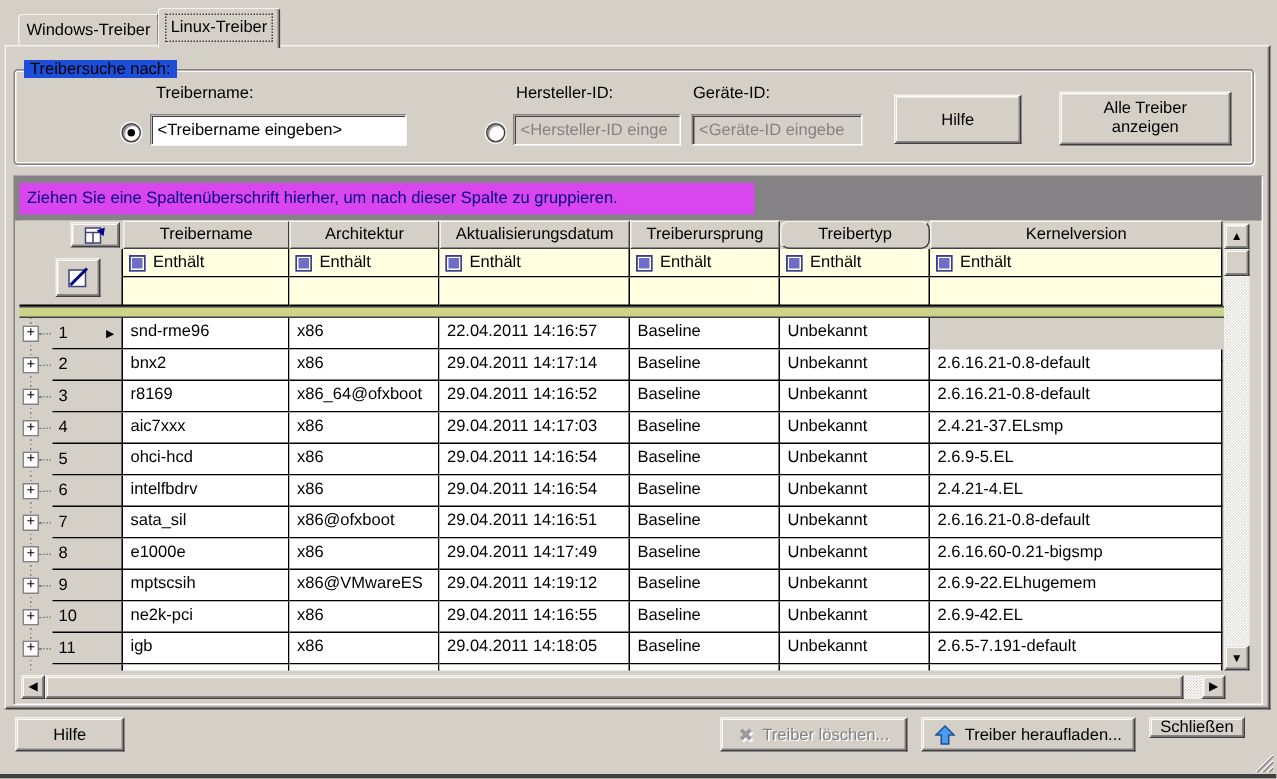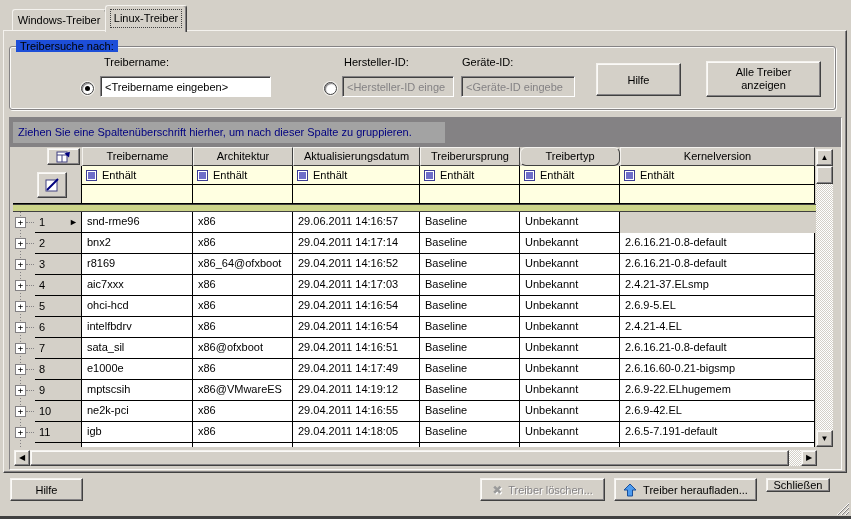--- a/index.html
+++ b/index.html
@@ -54,22 +54,22 @@
   .field { position:absolute; height:21px; background:#fff; line-height:18px;
            padding:1px 0 0 4px; white-space:nowrap; overflow:hidden; z-index:4; }
   .field.disabled { background:#d4d0c8; color:#848284; }
 
   
   .grid-frame { position:absolute; left:9px; top:117px; width:833px; height:353px;
                 background:#d4d0c8; border:1px solid; border-color:#848284 #fbfaf8 #fbfaf8 #848284;
                 z-index:3; }
   .group-band { position:absolute; left:10px; top:118px; width:831px; height:29px;
                 background:#848284; z-index:4; }
-  .group-hint { position:absolute; left:13px; top:122px; width:432px; height:21px;
-                background:#a3a3a3; color:#000080; line-height:21px; padding-left:5px;
+  .group-hint { position:absolute; left:13px; top:122px; width:490px; height:21px;
+                background:#d946ef; color:#000080; line-height:21px; padding-left:5px;
                 white-space:nowrap; overflow:hidden; z-index:5; }
 
   .hrow { position:absolute; left:82px; top:147px; display:flex; height:19px; z-index:5; }
   .hcell { height:19px; background:#d4d0c8; border:1px solid;
            border-color:#f4f2ee #404040 #404040 #f4f2ee;
            text-align:center; line-height:17px; overflow:hidden; white-space:nowrap; }
   .hdr-left { position:absolute; left:13px; top:147px; width:69px; height:19px;
               background:#d4d0c8; z-index:5; }
   .mini-btn { position:absolute; display:flex; align-items:center; justify-content:center; }
 
@@ -226,21 +226,21 @@
   <div class="grow">
         <div class="treecell">
           <div class="expander">+</div>
         </div>
         <div class="rowhead">
           <div class="">1</div>
           <div class="cur-arrow">►</div>
         </div>
         <div class="dcell" style="width: 111px;">snd-rme96</div>
         <div class="dcell" style="width: 100px;">x86</div>
-        <div class="dcell" style="width: 127px;">29.06.2011 14:16:57</div>
+        <div class="dcell" style="width: 127px;">22.04.2011 14:16:57</div>
         <div class="dcell" style="width: 100px;">Baseline</div>
         <div class="dcell" style="width: 100px;">Unbekannt</div>
         <div class="dcell" style="width: 195px; margin-top: 28px;">2.6.9-55.EL</div>
       </div>
       <div class="grow">
         <div class="treecell">
           <div class="expander">+</div>
         </div>
         <div class="rowhead">
           <div class="">2</div>

